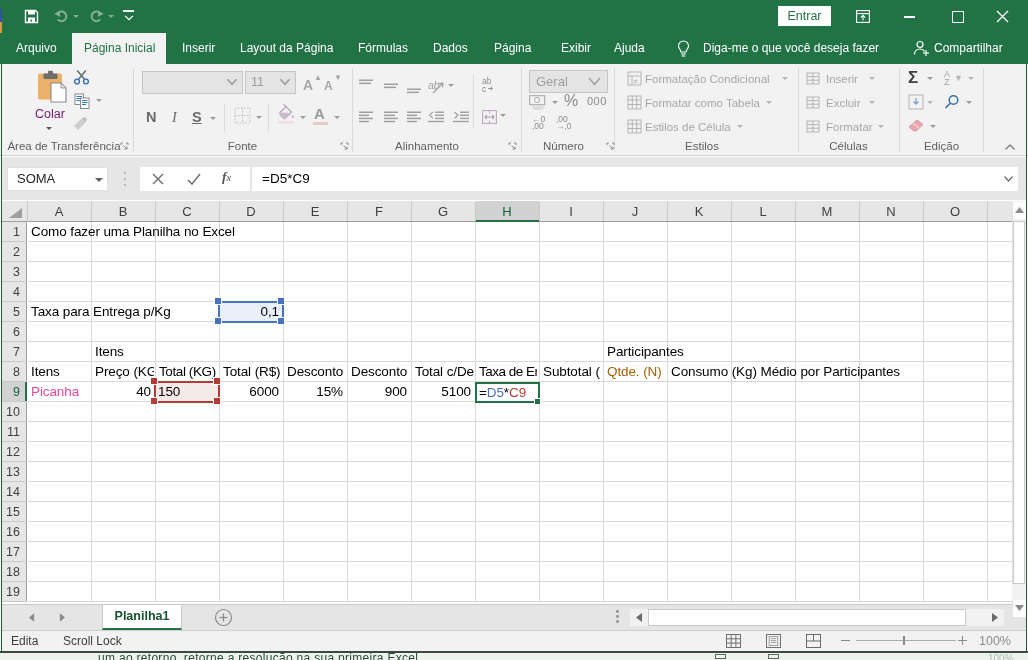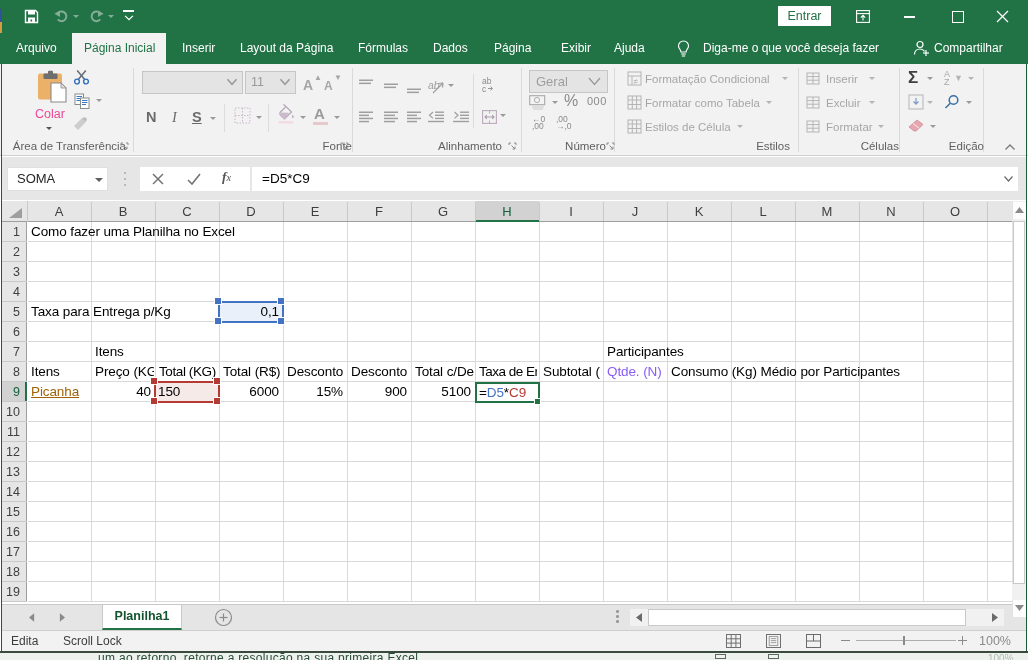--- a/index.html
+++ b/index.html
@@ -1,19 +1,19 @@
 <!DOCTYPE html>
 <html><head><meta charset="utf-8">
 <style>
 html,body{margin:0;padding:0;}
 body{width:1028px;height:660px;overflow:hidden;font-family:"Liberation Sans",sans-serif;}
 #w{position:relative;width:1028px;height:660px;background:#fff;overflow:hidden;}
 .ab{position:absolute;}
 .tabtxt{color:#fff;font-size:12px;line-height:31px;}
-.glabel{color:#5f5f5f;font-size:11.5px;text-align:right;}
+.glabel{color:#5f5f5f;font-size:11.5px;text-align:center;}
 .dis{color:#a6a6a6;}
 .cell{position:absolute;font-size:13.5px;letter-spacing:-0.1px;color:#000;white-space:nowrap;overflow:hidden;line-height:20px;}
 .num{text-align:right;}
 .hx{position:absolute;color:#3f3f3f;font-size:13px;text-align:center;line-height:21px;}
 .rn{position:absolute;color:#3f3f3f;font-size:12.5px;text-align:right;line-height:20px;}
 .sep{position:absolute;width:1px;background:#dcdcdc;}
 .dd{border-left:4px solid transparent;border-right:4px solid transparent;border-top:4px solid #8a8a8a;width:0;height:0;position:absolute;}
 .ddd{border-left:3.5px solid transparent;border-right:3.5px solid transparent;border-top:3.5px solid #9a9a9a;width:0;height:0;position:absolute;}
 </style></head><body>
 <div id="w">
@@ -113,21 +113,21 @@
 <svg class="ab" style="left:1004px;top:143px" width="12" height="8" viewBox="0 0 12 8" fill="none" stroke="#7a7a7a" stroke-width="1.3">
 <path d="M1.5 6.5 L6 2 L10.5 6.5"></path>
     </svg>
 <svg class="ab" style="left:36px;top:70px" width="31" height="33" viewBox="0 0 31 33">
 <rect x="2" y="3.5" width="24" height="26" rx="2" fill="#ecb168"></rect>
 <rect x="12" y="0.8" width="5" height="4" rx="1" fill="#6e6e6e"></rect>
 <rect x="7.5" y="3.5" width="14" height="5.5" rx="1" fill="#6e6e6e"></rect>
 <path d="M15 13 h10 l5 5 v14 h-15 z" fill="#fff" stroke="#8a8a8a" stroke-width="1.1"></path>
 <path d="M25 13 l5 5 h-5 z" fill="#e2e2e2" stroke="#8a8a8a" stroke-width="0.8"></path>
 </svg>
-<div class="ab" style="left:30px;top:107px;width:40px;text-align:center;font-size:12.5px;color:#ec4899;">Colar</div>
+<div class="ab" style="left:30px;top:107px;width:40px;text-align:center;font-size:12.5px;color:#701a75;">Colar</div>
 <div class="ddd" style="left:46px;top:127px;border-top-color:#565656;"></div>
 <svg class="ab" style="left:74px;top:70px" width="15" height="15" viewBox="0 0 15 15">
 <line x1="3.2" y1="0.5" x2="10.5" y2="9.3" stroke="#5f6d78" stroke-width="1.5"></line>
 <line x1="11.8" y1="0.5" x2="4.5" y2="9.3" stroke="#5f6d78" stroke-width="1.5"></line>
 <circle cx="3" cy="11.5" r="2.4" fill="none" stroke="#2f6fbd" stroke-width="1.4"></circle>
 <circle cx="12" cy="11.5" r="2.4" fill="none" stroke="#2f6fbd" stroke-width="1.4"></circle>
 </svg>
 <svg class="ab" style="left:74px;top:93px" width="16" height="17" viewBox="0 0 16 17">
 <rect x="1" y="1" width="8.5" height="10.5" fill="#fff" stroke="#8a8a8a" stroke-width="1"></rect>
 <line x1="2.5" y1="3.5" x2="8" y2="3.5" stroke="#3a78c9"></line>
@@ -460,23 +460,23 @@
 <div class="cell" style="left:607px;top:342px;width:123px;color:#000;">Participantes</div>
 <div class="cell" style="left:31px;top:362px;width:59px;color:#000;">Itens</div>
 <div class="cell" style="left:95px;top:362px;width:59px;color:#000;">Preço (KG</div>
 <div class="cell" style="left:159px;top:362px;width:59px;letter-spacing:-0.4px;">Total (KG)</div>
 <div class="cell" style="left:223px;top:362px;width:59px;color:#000;">Total (R$)</div>
 <div class="cell" style="left:287px;top:362px;width:59px;color:#000;">Desconto</div>
 <div class="cell" style="left:351px;top:362px;width:59px;color:#000;">Desconto</div>
 <div class="cell" style="left:415px;top:362px;width:59px;color:#000;">Total c/De</div>
 <div class="cell" style="left:479px;top:362px;width:58px;letter-spacing:-0.5px;">Taxa de Er</div>
 <div class="cell" style="left:543px;top:362px;width:59px;color:#000;">Subtotal (</div>
-<div class="cell" style="left:607px;top:362px;width:59px;color:#8b5cf6;">Qtde. (N)</div>
+<div class="cell" style="left:607px;top:362px;width:59px;color:#a16207;">Qtde. (N)</div>
 <div class="cell" style="left:671px;top:362px;width:315px;color:#000;">Consumo (Kg) Médio por Participantes</div>
-<div class="cell" style="left:31px;top:382px;width:59px;color:#a16207;text-decoration:underline;">Picanha</div>
+<div class="cell" style="left:31px;top:382px;width:59px;color:#ec4899;">Picanha</div>
 <div class="cell num" style="left:91px;top:382px;width:60px;color:#000;">40</div>
 <div class="cell num" style="left:219px;top:382px;width:60px;color:#000;">6000</div>
 <div class="cell num" style="left:283px;top:382px;width:60px;color:#000;">15%</div>
 <div class="cell num" style="left:347px;top:382px;width:60px;color:#000;">900</div>
 <div class="cell num" style="left:411px;top:382px;width:60px;color:#000;">5100</div>
 <div class="ab" style="left:218px;top:301px;width:66px;height:22px;background:#eaf0f9;border:2px solid #4472c4;box-sizing:border-box;"></div>
 <div class="cell num" style="left:219px;top:302px;width:60px;">0,1</div>
 <div class="ab" style="left:214px;top:297px;width:8px;height:8px;background:#4472c4;border:1px solid #fff;box-sizing:border-box;"></div>
 <div class="ab" style="left:277px;top:297px;width:8px;height:8px;background:#4472c4;border:1px solid #fff;box-sizing:border-box;"></div>
 <div class="ab" style="left:214px;top:317px;width:8px;height:8px;background:#4472c4;border:1px solid #fff;box-sizing:border-box;"></div>

